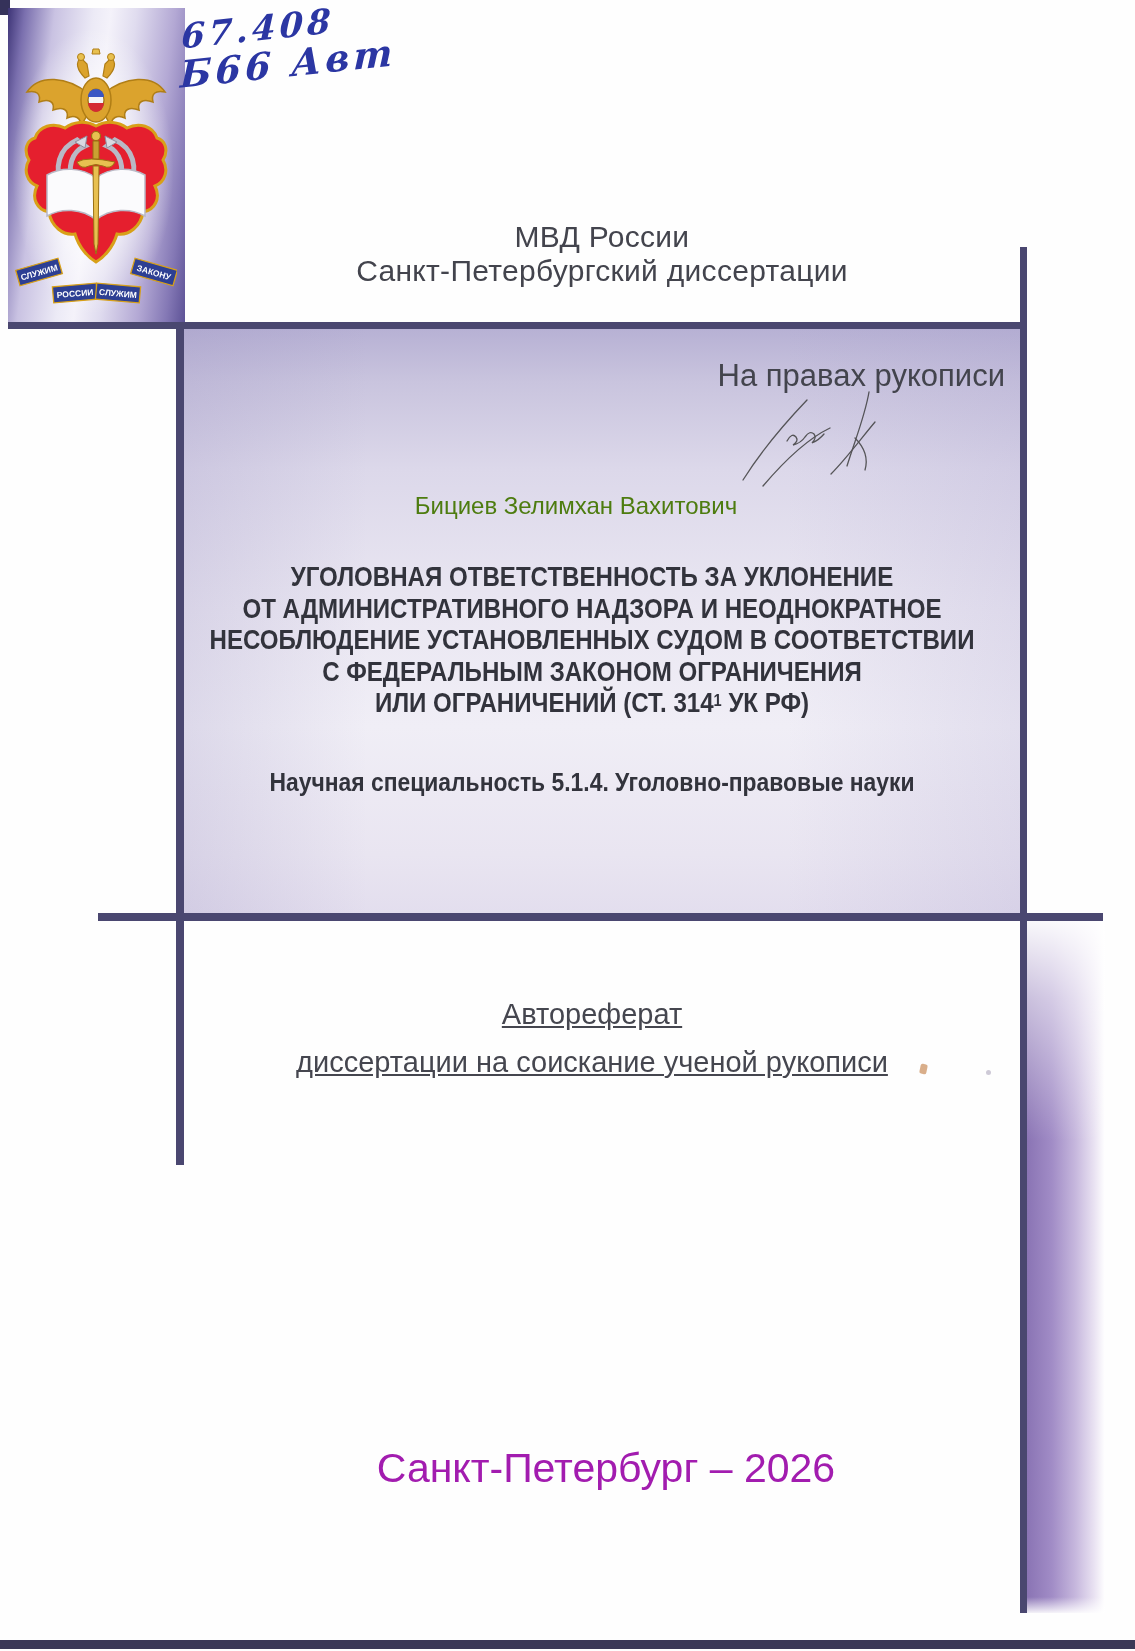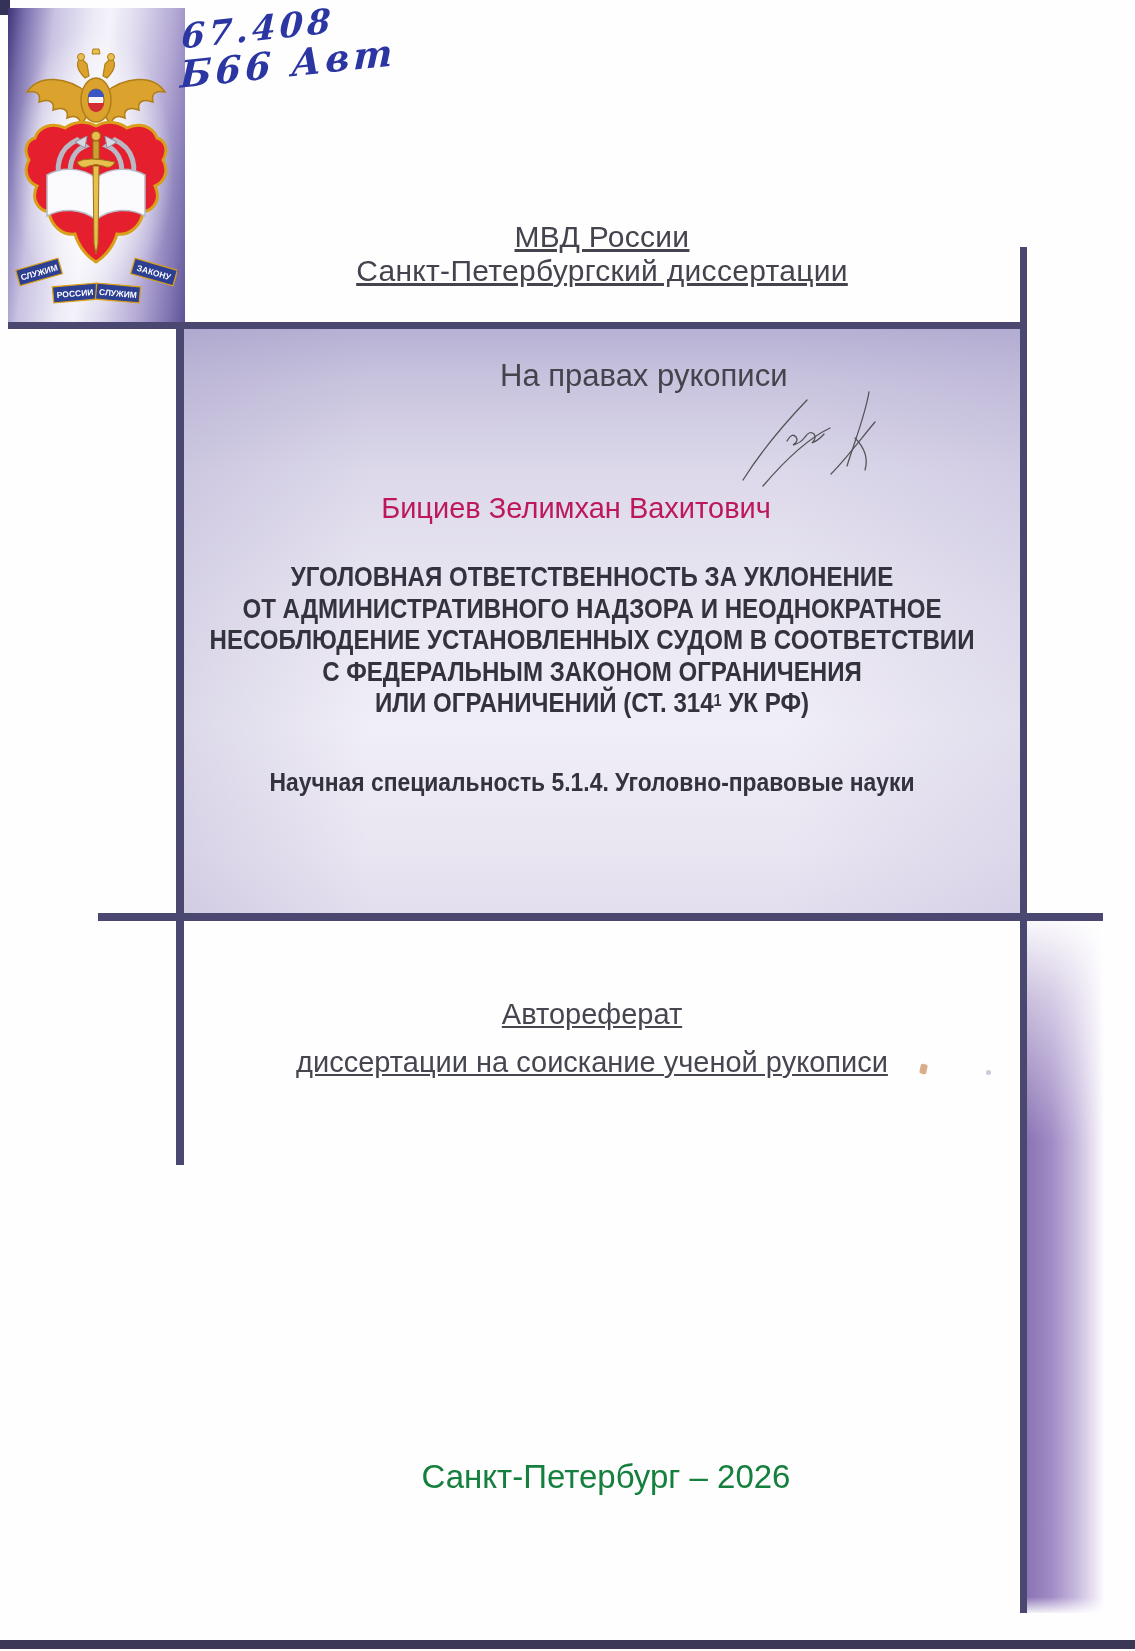--- a/index.html
+++ b/index.html
@@ -64,36 +64,36 @@
     color:#2b36a3;
     font-family:"DejaVu Serif", serif;
     font-style:italic; font-weight:600;
     letter-spacing:4px; line-height:1.05;
   }
   .call-number .cn1 { font-size:34px; }
   .call-number .cn2 { font-size:37px; }
 
   
   .txt { text-align:center; }
-  .header-block { left:157px; width:890px; top:220px; font-size:30px; line-height:33.5px; color:#43444d; letter-spacing:0.3px;text-decoration:underline; }
-  .manuscript { left:500px; width:505px; top:358px; font-size:31px; color:#43444d; }
-  .author { left:131px; width:890px; top:492px; font-size:29px; color:#be185d; }
+  .header-block { left:157px; width:890px; top:220px; font-size:30px; line-height:33.5px; color:#43444d; letter-spacing:0.3px; }
+  .manuscript { left:500px; width:505px; top:358px; text-align:right; font-size:31px; color:#43444d; }
+  .author { left:131px; width:890px; top:492px; font-size:24px; color:#4d7c0f; }
   .title-block {
     left:147px; width:890px; top:561px;
     font-size:28px; line-height:31.5px; font-weight:bold; color:#32333c;
     transform:scaleX(0.86); transform-origin:50% 0;
   }
   .title-block .sup { font-size:17px; vertical-align:top; position:relative; top:-2px; font-weight:bold; }
   .specialty {
     left:147px; width:890px; top:767px;
     font-size:26px; font-weight:bold; color:#32333c;
     transform:scaleX(0.88); transform-origin:50% 0;
   }
   .avto-block { left:147px; width:890px; top:991px; font-size:29px; line-height:47.5px; color:#45464f;text-decoration:underline; }
-  .city-year { left:161px; width:890px; top:1445px; font-size:33px; color:#15803d;margin-top:13px; }
+  .city-year { left:161px; width:890px; top:1445px; font-size:41px; color:#a21caf; }
 
   .signature { left:735px; top:378px; }
 
   .speck-a { left:920px; top:1064px; width:7px; height:10px; background:#d09a6d; transform:rotate(12deg); border-radius:2px; opacity:0.8; }
   .speck-b { left:986px; top:1070px; width:5px; height:5px; background:#b9b3c6; border-radius:50%; opacity:0.7; }
 </style>
 </head>
 <body>
 
 <div class="page">

